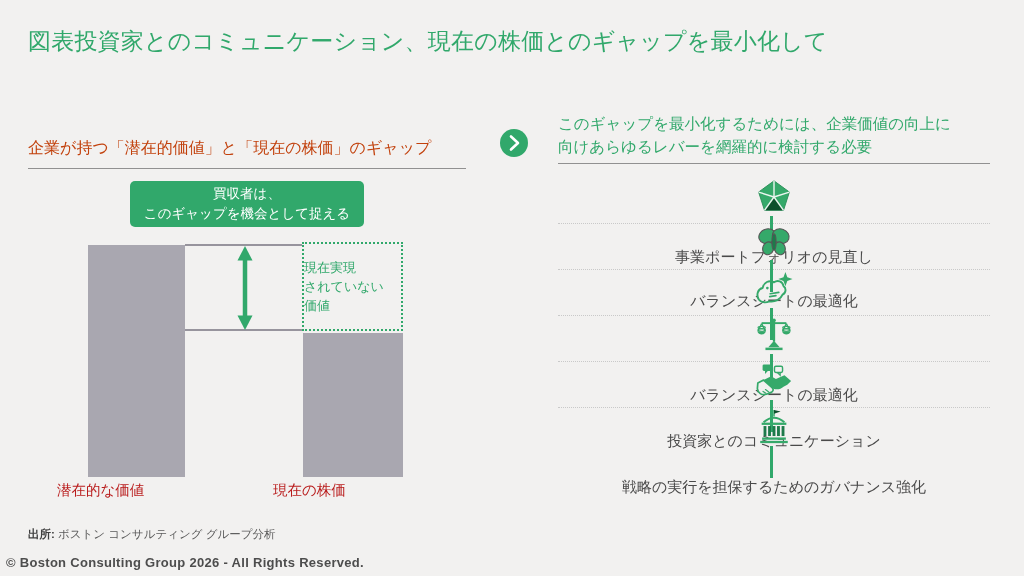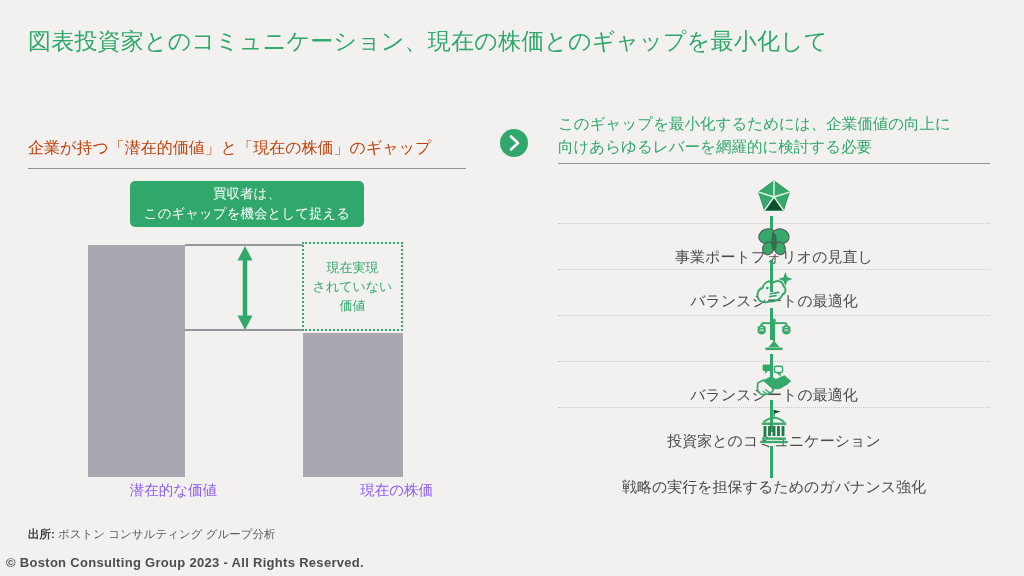--- a/index.html
+++ b/index.html
@@ -31,26 +31,26 @@
   .bar { position:absolute; background:#a9a7b0; }
   .bar-left  { left:88px;  top:245px; width:97px;  height:232px; }
   .bar-right { left:303px; top:333px; width:100px; height:144px; }
   .hline { position:absolute; height:2px; background:#97949d; }
   .hline-top    { left:185px; top:244px; width:118px; }
   .hline-bottom { left:185px; top:329px; width:118px; }
   .gap-arrow { position:absolute; left:230px; top:245px; }
   .gap-box {
     position:absolute; left:302px; top:242px; width:101px; height:89px;
     border:2px dotted #31a86b; color:#31a86b;
-    display:flex; flex-direction:column; align-items:center; justify-content:center;
+    display:flex; flex-direction:column; align-items:flex-start; justify-content:center;
     font-size:13px; line-height:19px; text-align:center; background:#f2f1f0;
   }
   .bar-label {
-    position:absolute; top:481px; width:160px; text-align:right;
-    font-size:14.5px; color:#8b5cf6;
+    position:absolute; top:481px; width:160px; text-align:left;
+    font-size:14.5px; color:#b91c1c;
   }
   .bar-label-left  { left:57px; }
   .bar-label-right { left:273px; }
   
   .chevron-circle { position:absolute; left:500px; top:129px; width:28px; height:28px; }
   
   .right-heading {
     position:absolute; left:558px; top:112px; width:432px;
     font-size:15.5px; line-height:23px; color:#31a86b;
     padding-bottom:5px; border-bottom:1px solid #919191;
@@ -231,15 +231,15 @@
       <span class="lever-bar"></span>
       <span class="lever-label">戦略の実行を担保するためのガバナンス強化</span>
     </div>
 
   </div>
 
   <div class="source">
     <b>出所:</b>
     <span>ボストン コンサルティング グループ分析</span>
   </div>
-  <div class="copyright">© Boston Consulting Group 2023 - All Rights Reserved.</div>
+  <div class="copyright">© Boston Consulting Group 2026 - All Rights Reserved.</div>
 
 </div>
 
 </body></html>

